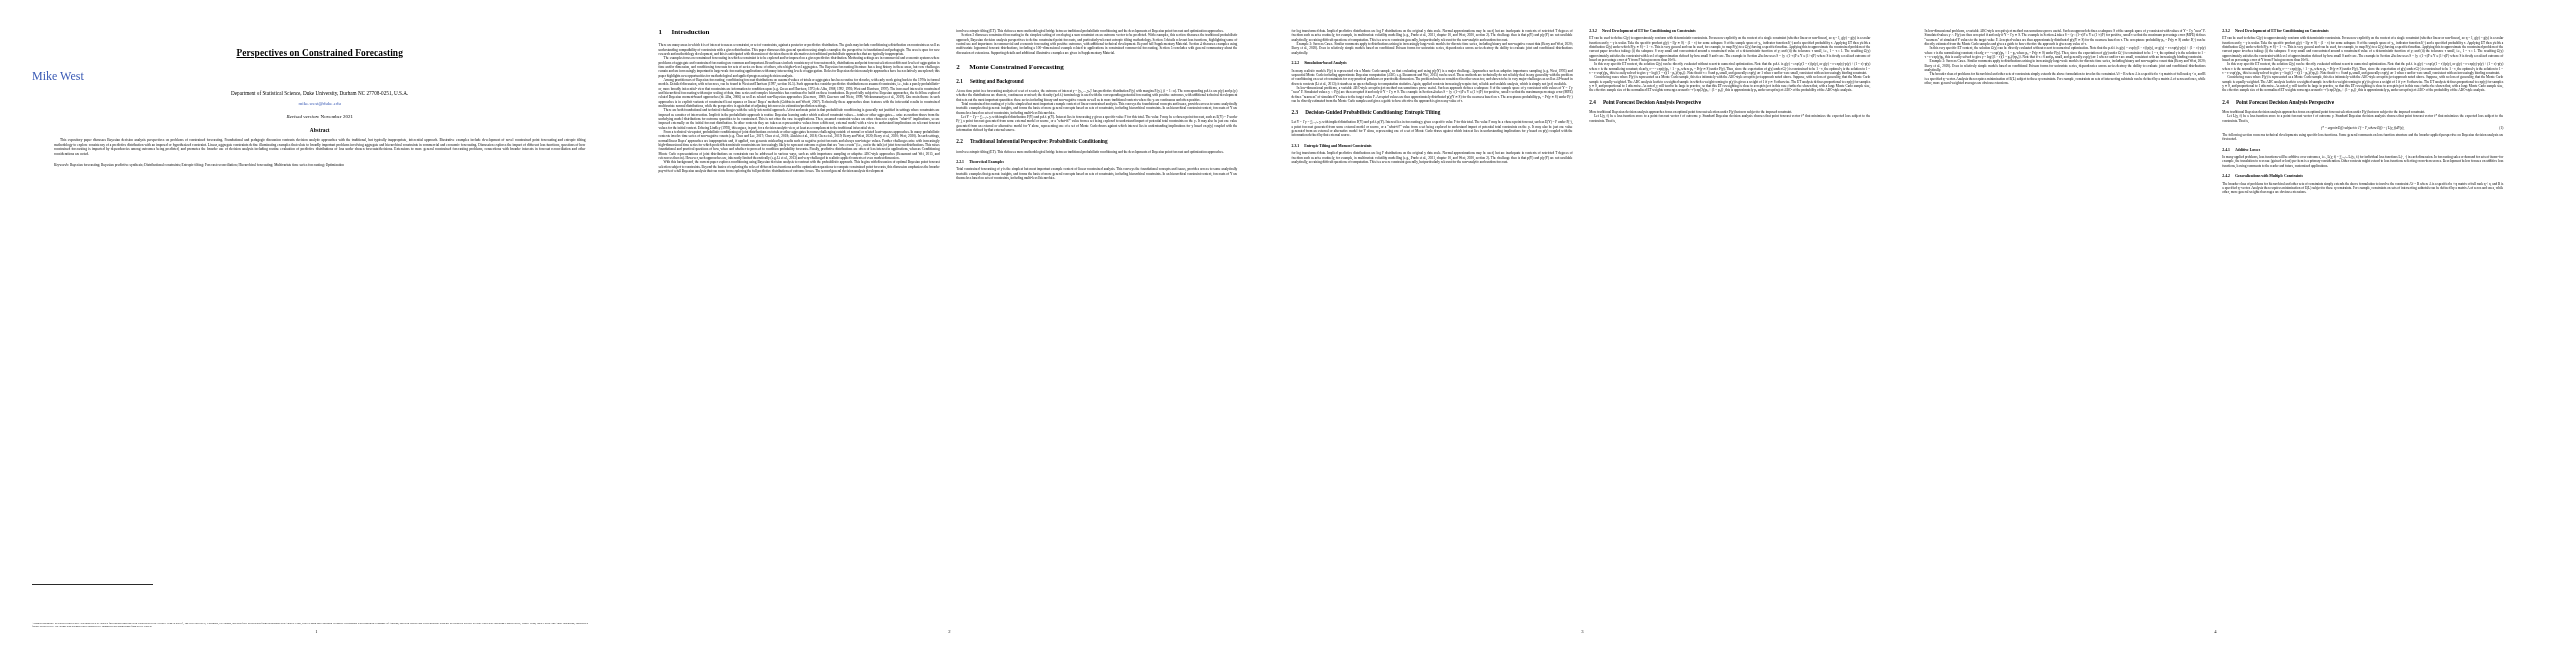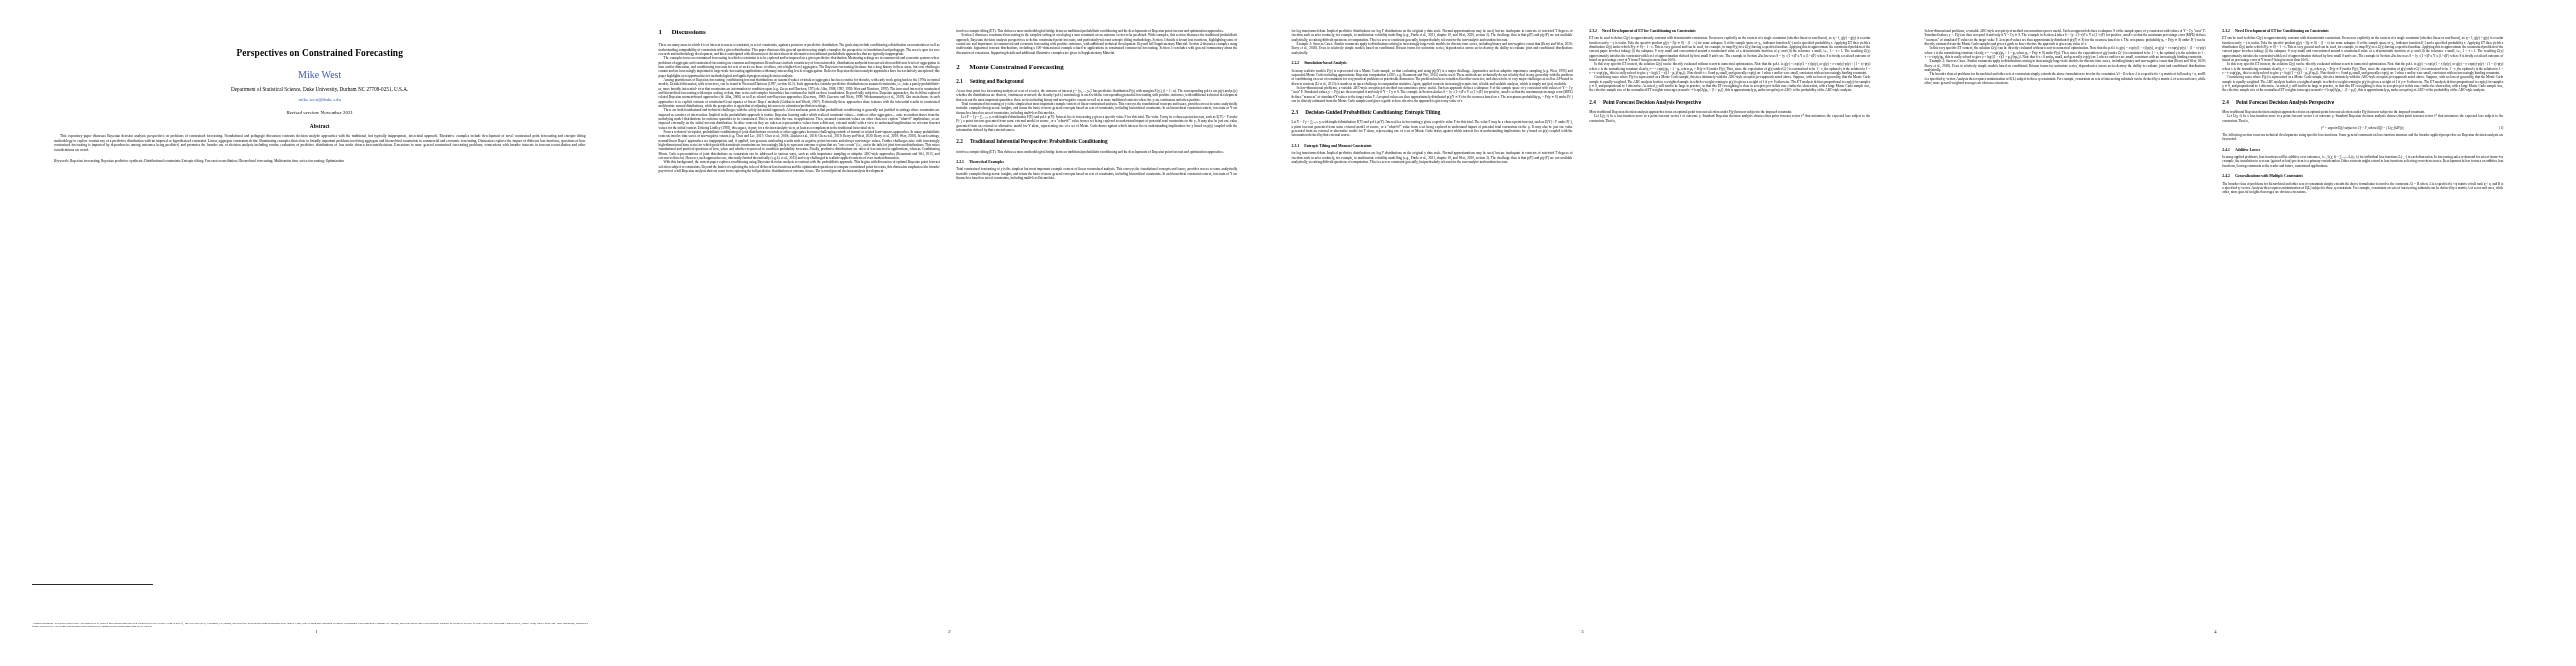--- a/index.html
+++ b/index.html
@@ -39,24 +39,24 @@
   }
   .page.first{padding-left:32px;}
   .page-num{
     position:absolute;left:0;right:0;bottom:33px;text-align:center;
     font-size:4.7px;color:#111;
   }
 
   
   .ptitle{
     text-align:center;font-weight:bold;font-size:9.4px;
-    letter-spacing:0.1px;margin:19px 0 0 0;line-height:1.2;
+    letter-spacing:0.1px;margin:19px 0 0 0;line-height:1.2;text-decoration:underline;
   }
   .pauthor{
-    text-align:center;color:#3b5bb5;font-size:10px;
+    text-align:left;color:#3b5bb5;font-size:12px;
     margin:9.4px 0 0 0;font-weight:normal;
   }
   .paffil{text-align:center;font-size:5.2px;margin:6.1px 0 0 0;}
   .pemail{text-align:center;color:#3b5bb5;font-size:4.9px;margin:5.6px 0 0 0;}
   .pdate{text-align:center;font-size:5px;margin:7.2px 0 0 0;}
   .pdate i{font-style:italic;}
   .abs-h{text-align:center;font-weight:bold;font-size:5.3px;margin:8.3px 0 0 0;}
 
   .abs-body{
     margin:5.6px 22px 0 22px;
@@ -149,21 +149,21 @@
 
     <div class="page-num">1</div>
   </div>
 
   <div class="page">
     <div class="cols">
 
       <div class="col">
         <h1 class="sec">
           <span>1</span>
-          <span>Discussions</span>
+          <span>Introduction</span>
         </h1>
         <p class="noind">There are many areas in which it is of interest to assess a constraint, or set of constraints, against a posterior or predictive distribution. The goals may include conditioning a distribution on constraints as well as understanding compatibility of constraints with a given distribution. This paper discusses this general question using simple examples; the perspective is foundational and pedagogic. The area is open for new research and methodology development, and this is anticipated with discussion of decision theoretic alternatives to traditional probabilistic approaches that are typically inappropriate.</p>
         <p>The examples focus on constrained forecasting in which a constraint is to be explored and/or imposed on a given predictive distribution. Motivating settings are in commercial and economic systems where problems of aggregate and constrained forecasting are common and important. Broad issues include consistency of forecast models, distributions and point forecast selection at different levels of aggregation in time and/or dimension, and conditioning forecasts for sets of series on those of others, often higher-level aggregates. The Bayesian forecasting literature has a long history in these areas, but core challenges remain and are increasingly important in large-scale forecasting applications with many intersecting levels of aggregation. Roles for Bayesian decision analytic approaches have been relatively unexplored; this paper highlights new opportunities for methodological and applied progress using decision analysis.</p>
         <p>Among practitioners of Bayesian forecasting, conditioning forecast distributions on assumed values of totals or aggregates has been routine for decades, with early work going back to the 1970s in formal models. Detailed discussion, with references, can be found in West and Harrison (1997, section 16.5). Such approaches consider predictive distributions on assumed constraints, i.e., take a purely probabilistic- or, more broadly inferential- view that constraints are information to condition upon (e.g. Green and Harrison, 1973; de Alba, 1988, 1992, 1993; West and Harrison, 1997). The increased interest in constrained and hierarchical forecasting with major scaling of data, time series and complex hierarchies has continued to build on these foundations. Beyond fully subjective Bayesian approaches, the field has explored related Bayesian moment-based approaches (de Alba, 2006) as well as related non-Bayesian approaches (Guerrero, 1989; Guerrero and Nieto, 1999; Wickramasuriya et al., 2019). One main theme in such approaches is in explicit variants of constrained least squares or linear/ Bayes' methods (Goldstein and Wooff, 2007). Technically these approaches share features with the inferential results in constrained multivariate normal distributions, while the perspective is again that of adjusting inferences in estimation/prediction settings.</p>
         <p>There are both foundational and technical challenges with the solely inferential approach. A first and main point is that probabilistic conditioning is generally not justified in settings where constraints are imposed as a matter of intervention. Implicit in the probabilistic approach is routine Bayesian learning under which realized constraint values— totals or other aggregates— arise as random draws from the underlying model distributions for outcome quantities to be constrained. This is not often the case in applications. Then, assumed constraint values are often chosen to explore "what-if" implications, so are imposed externally on the initial forecast distribution. In other contexts they are taken as representative values from a different, external model with a view to understand implications on relevant forecast values for the initial context. Echoing Lindley (1992), this argues, in part, for a decision analytic view, at least as a complement to the traditional inferential view.</p>
         <p>From a technical viewpoint, probabilistic conditioning of joint distributions on totals or other aggregates becomes challenging outside of normal or related least-squares approaches. In many probabilistic contexts involve time series of non-negative counts (e.g. Chen and Lee, 2017; Chen et al., 2018; Aktekin et al., 2018; Chen et al., 2019; Berry and West, 2020; Berry et al., 2020; West, 2020). In such settings, normal/linear Bayes' approaches are inappropriate and, if applied, can generate misleading results such as negative point forecasts and always non-integer values. Further challenges arise with increasingly high-dimensional time series for which pooled/deterministic constraints are increasingly likely to represent outcome regions that are "rare events" (i.e., out in the tails) of joint forecast distributions. This raises foundational and practical questions of how, when and whether to proceed to condition probability forecasts. Finally, predictive distributions are often of less interest in applications, whereas Conditioning Monte Carlo representations of joint distributions on constraints can be addressed in various ways, such as with importance sampling or adaptive ABC-style approaches (Beaumont and Wei, 2015, and references therein). However, such approaches are, inherently limited theoretically (e.g. Li et al., 2013) and very challenged in realistic applied contexts of even modest dimension.</p>
         <p>With this background, the current paper explores conditioning using Bayesian decision analysis to contrast with the probabilistic approach. This begins with discussion of optimal Bayesian point forecast selection subject to constraints. Beyond the basics of exploring the roles of different loss functions and the optimization questions to compute constrained point forecasts, this discussion emphasizes the broader pay-offs of a full Bayesian analysis that can come from exploring the full predictive distributions of outcome losses. The second general decision analysis development</p>
       </div>
 
       <div class="col">

